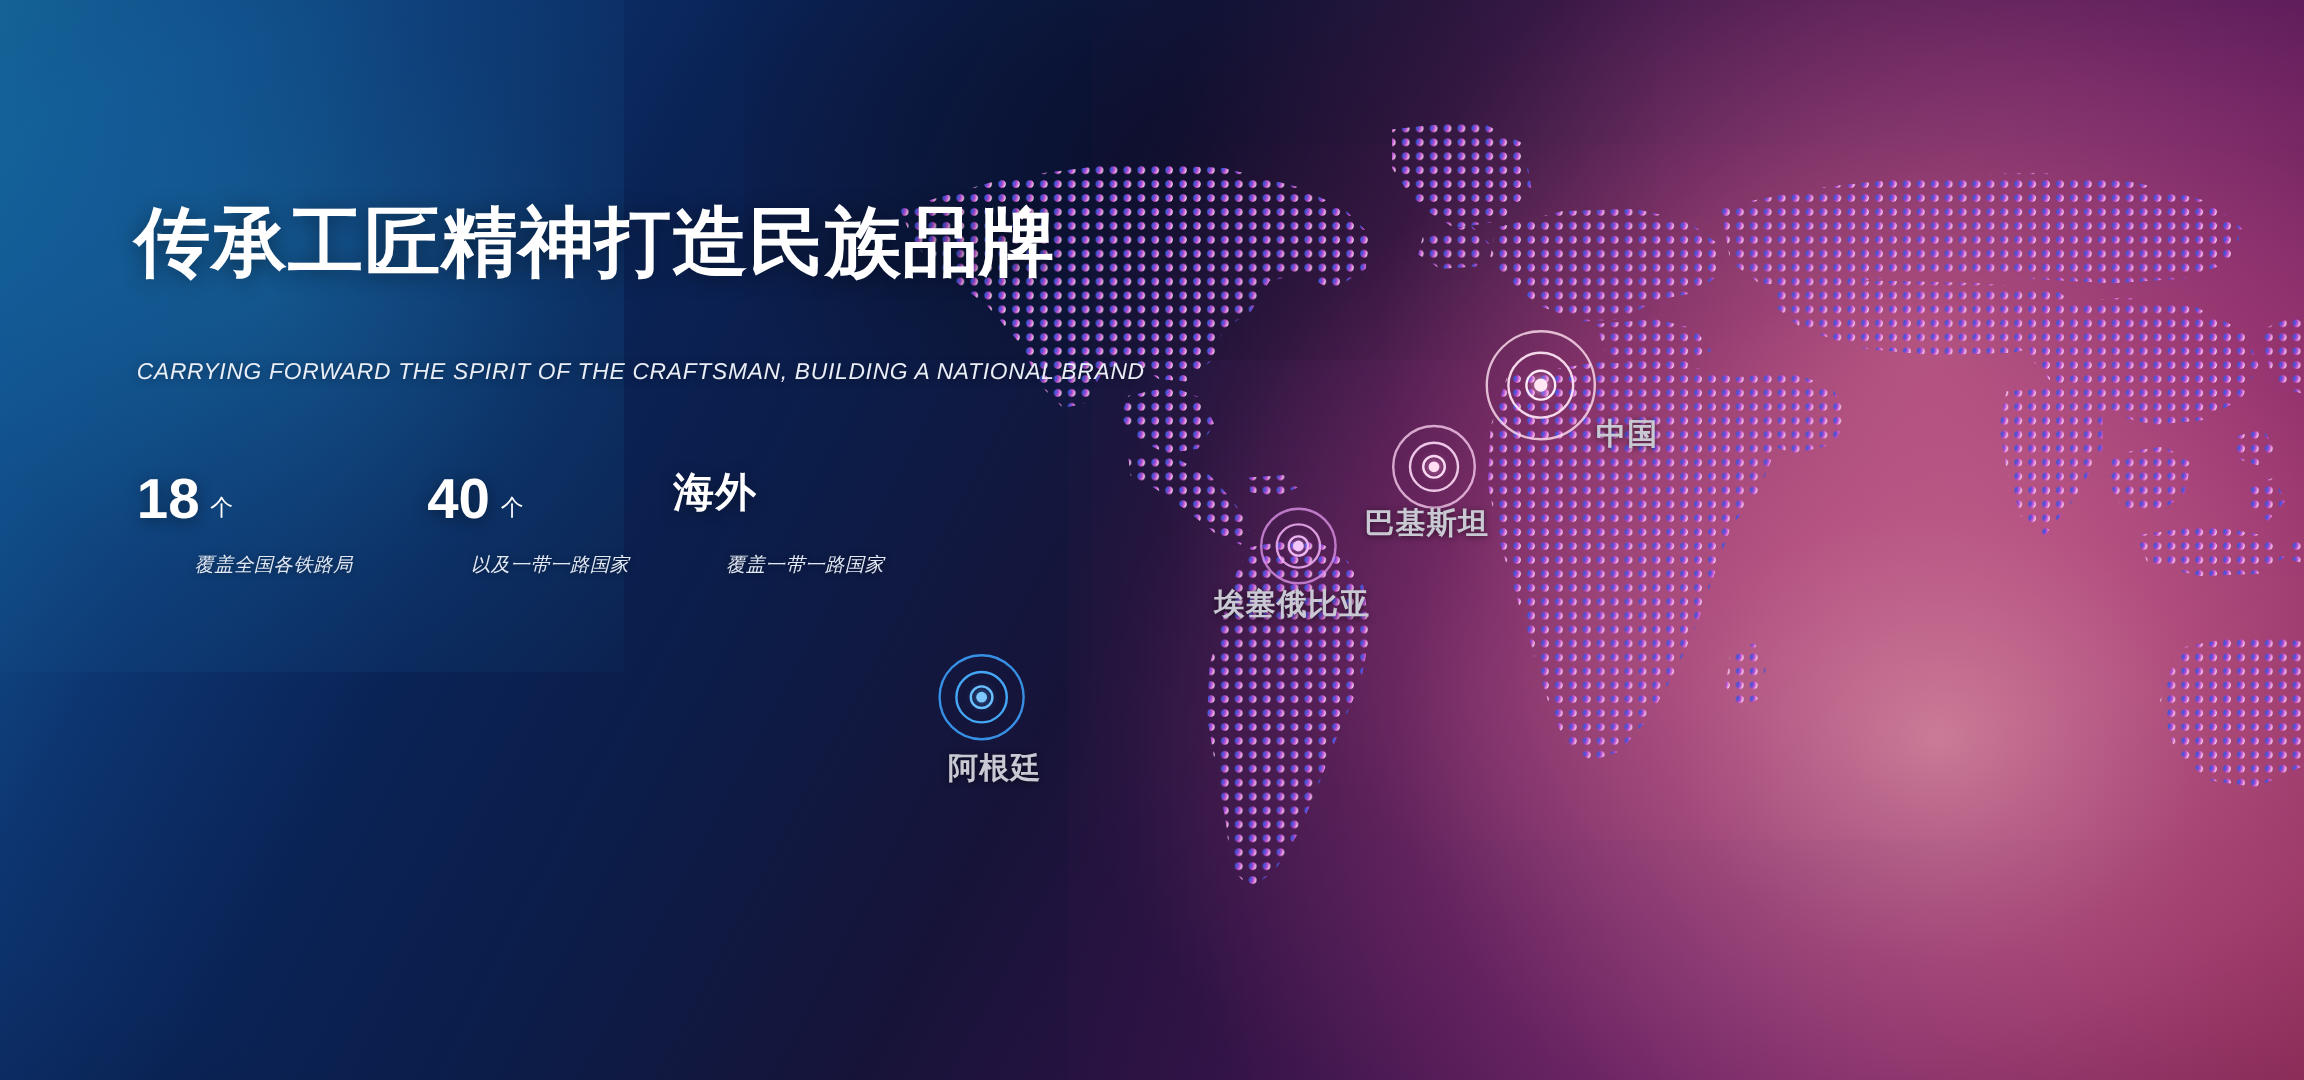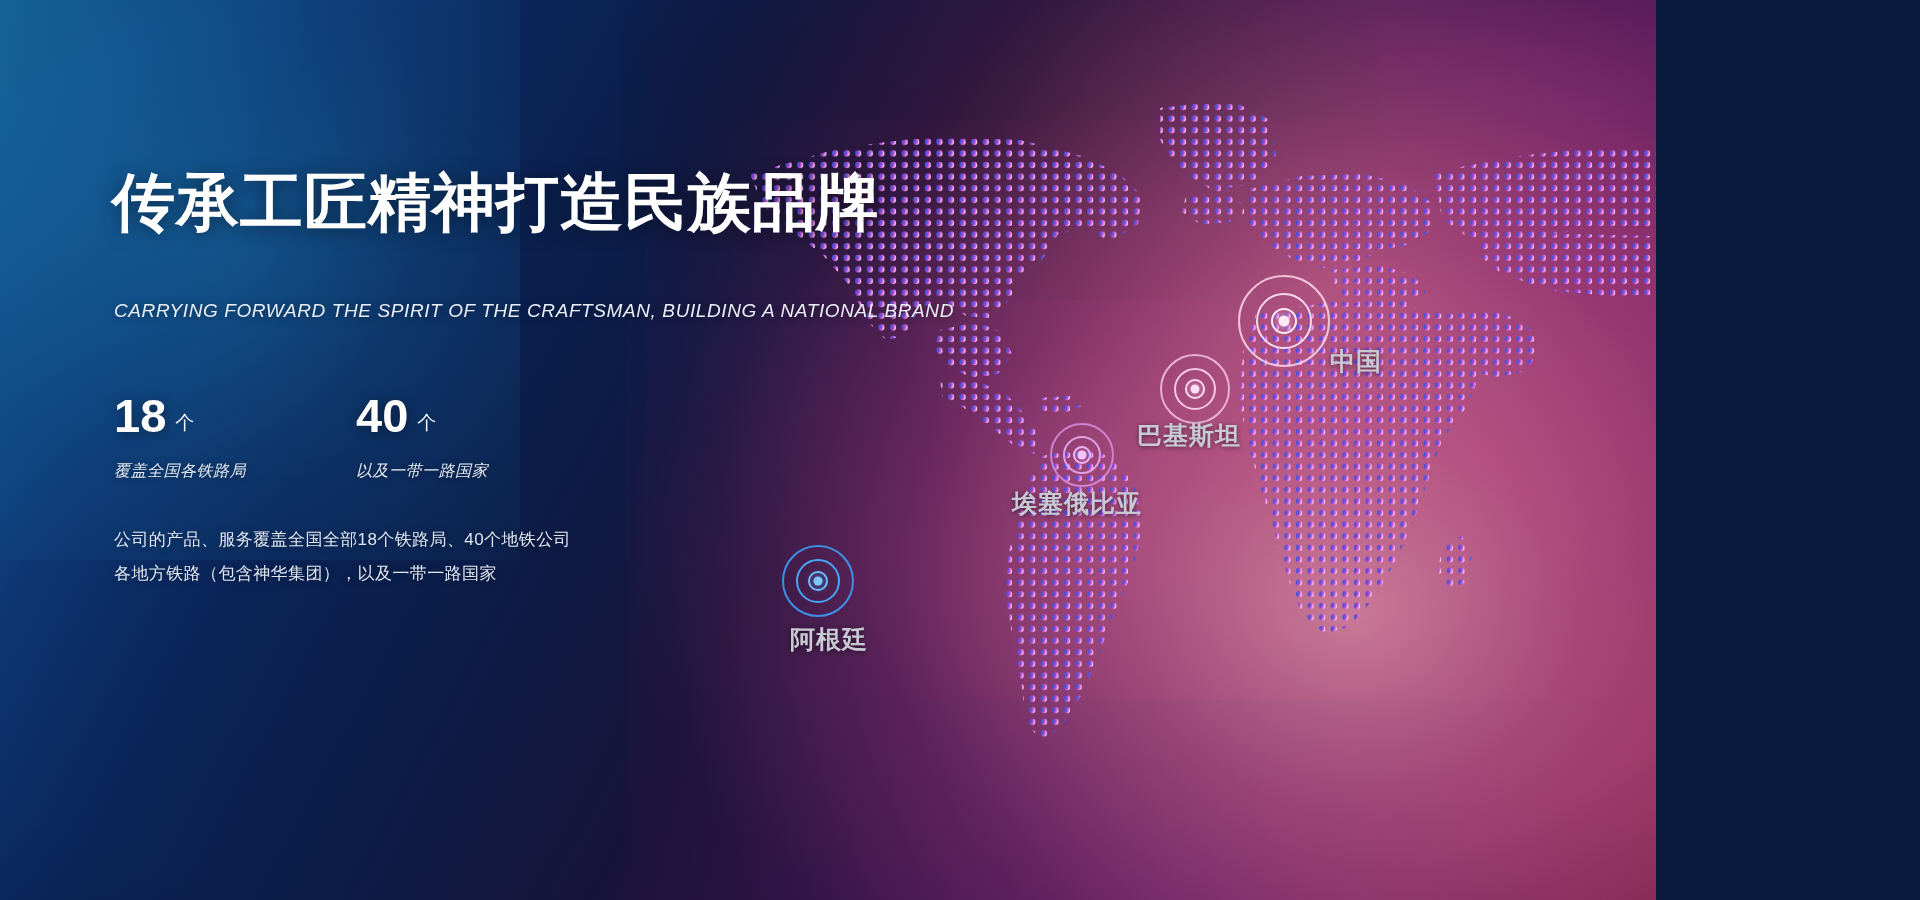--- a/index.html
+++ b/index.html
@@ -5,21 +5,21 @@
 <style>
   * { margin:0; padding:0; box-sizing:border-box; }
   html,body { width:1920px; height:900px; overflow:hidden; }
   body {
     font-family:"Liberation Sans","DejaVu Sans",sans-serif;
     background:#0a1a3c;
     position:relative;
   }
 
   
-  .stage { position:absolute; inset:0; width:1656px; height:900px; overflow:hidden; }
+  .stage { position:absolute; inset:0; width:1920px; height:900px; overflow:hidden; }
 
   
   .bg-base {
     position:absolute; inset:0;
     background:linear-gradient(118deg,
       #15699f 0%,
       #11528f 7%,
       #0d3570 16%,
       #0a2356 26%,
       #0c1c47 38%,
@@ -141,21 +141,21 @@
   }
   .subhead {
     position:absolute; top:300px; left:2px;
     font-size:19px; font-weight:400; color:#eaeef6;
     letter-spacing:0.6px; white-space:nowrap;
     text-shadow:0 1px 8px rgba(0,0,0,0.40);
     font-style:italic;
   }
 
   .stats { position:absolute; top:388px; left:2px; display:flex; }
-  .stat { position:relative; }
+  .stat { position:relative;text-align:center; }
   .stat-s1 { width:228px; }
   .stat-s2 { width:205px;margin-left:14px; }
   .stat-s3 { width:220px; }
   .stat-top { display:flex; align-items:baseline; height:60px; }
   .stat-num {
     font-size:47px; font-weight:700; color:#ffffff; letter-spacing:0px;
     text-shadow:0 2px 12px rgba(0,0,0,0.40);
   }
   .stat-num.cn { font-size:34px; letter-spacing:1px; }
   .stat-unit {
@@ -344,22 +344,25 @@
       </div>
 
       <div class="stat stat-s2">
         <div class="stat-top">
           <span class="stat-num">40</span>
           <span class="stat-unit">个</span>
         </div>
         <div class="stat-label">以及一带一路国家</div>
       </div>
 
-
-    </div>
-
-    <div class="para">
-      <div class="para-line">公司的产品、服务覆盖全国全部18个铁路局、40个地铁公司</div>
-      <div class="para-line">各地方铁路（包含神华集团），以及一带一路国家</div>
-    </div>
+      <div class="stat stat-s3">
+        <div class="stat-top">
+          <span class="stat-num cn">海外</span>
+          <span class="stat-unit"></span>
+        </div>
+        <div class="stat-label">覆盖一带一路国家</div>
+      </div>
+
+    </div>
+
 
   </div>
 </div>
 
 </body></html>

